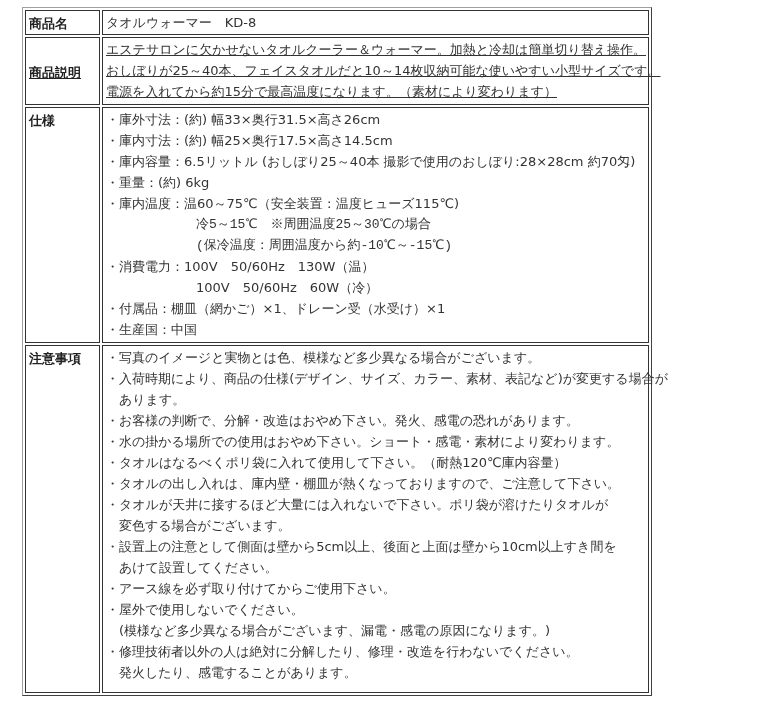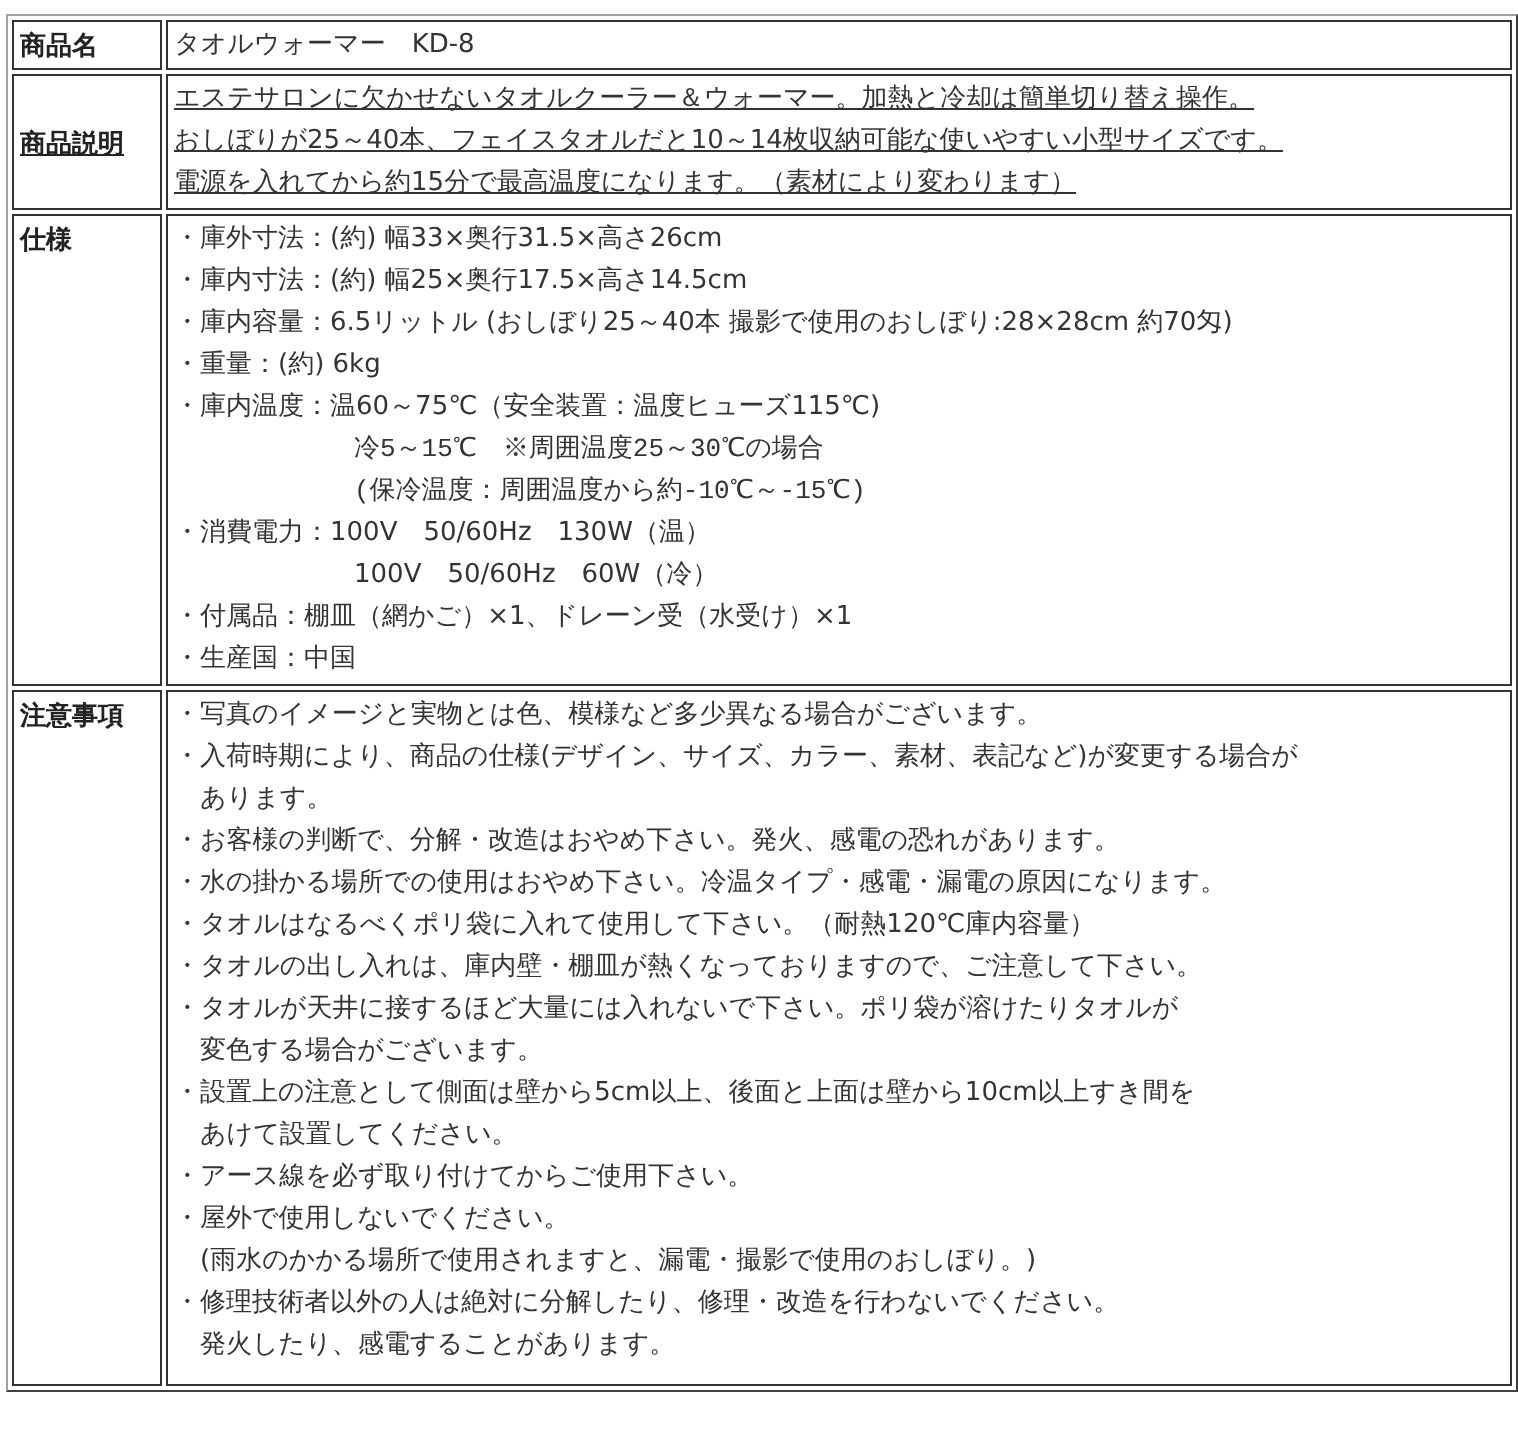--- a/index.html
+++ b/index.html
@@ -11,23 +11,23 @@
       width: 759px;
       height: 728px;
       position: relative;
       overflow: hidden;
       font-family: "DejaVu Sans", "Liberation Sans", sans-serif;
       font-size: 13px;
       color: #333333;
     }
     .spec-table {
       position: absolute;
-      left: 3px;
+      left: 22px;
       top: 7px;
-      width: 756px;
+      width: 630px;
       border-collapse: separate;
       border-spacing: 2px;
       border-top: 1px solid #a0a0a0;
       border-left: 1px solid #a0a0a0;
       border-right: 1px solid #404040;
       border-bottom: 1px solid #404040;
       table-layout: fixed;
     }
     .spec-table td {
       border: 1px solid #333333;
@@ -97,28 +97,28 @@
         <span class="line">・生産国：中国</span>
       </td>
     </tr>
     <tr class="r5">
       <td class="label">注意事項</td>
       <td>
         <span class="line">・写真のイメージと実物とは色、模様など多少異なる場合がございます。</span>
         <span class="line">・入荷時期により、商品の仕様(デザイン、サイズ、カラー、素材、表記など)が変更する場合が</span>
         <span class="line indent">あります。</span>
         <span class="line">・お客様の判断で、分解・改造はおやめ下さい。発火、感電の恐れがあります。</span>
-        <span class="line">・水の掛かる場所での使用はおやめ下さい。冷温タイプ・感電・漏電の原因になります。</span>
+        <span class="line">・水の掛かる場所での使用はおやめ下さい。ショート・感電・素材により変わります。</span>
         <span class="line">・タオルはなるべくポリ袋に入れて使用して下さい。（耐熱120℃庫内容量）</span>
         <span class="line">・タオルの出し入れは、庫内壁・棚皿が熱くなっておりますので、ご注意して下さい。</span>
         <span class="line">・タオルが天井に接するほど大量には入れないで下さい。ポリ袋が溶けたりタオルが</span>
         <span class="line indent">変色する場合がございます。</span>
         <span class="line">・設置上の注意として側面は壁から5cm以上、後面と上面は壁から10cm以上すき間を</span>
         <span class="line indent">あけて設置してください。</span>
         <span class="line">・アース線を必ず取り付けてからご使用下さい。</span>
         <span class="line">・屋外で使用しないでください。</span>
-        <span class="line indent">(雨水のかかる場所で使用されますと、漏電・撮影で使用のおしぼり。)</span>
+        <span class="line indent">(模様など多少異なる場合がございます、漏電・感電の原因になります。)</span>
         <span class="line">・修理技術者以外の人は絶対に分解したり、修理・改造を行わないでください。</span>
         <span class="line indent">発火したり、感電することがあります。</span>
       </td>
     </tr>
   </tbody>
 </table>
 
 </body></html>

